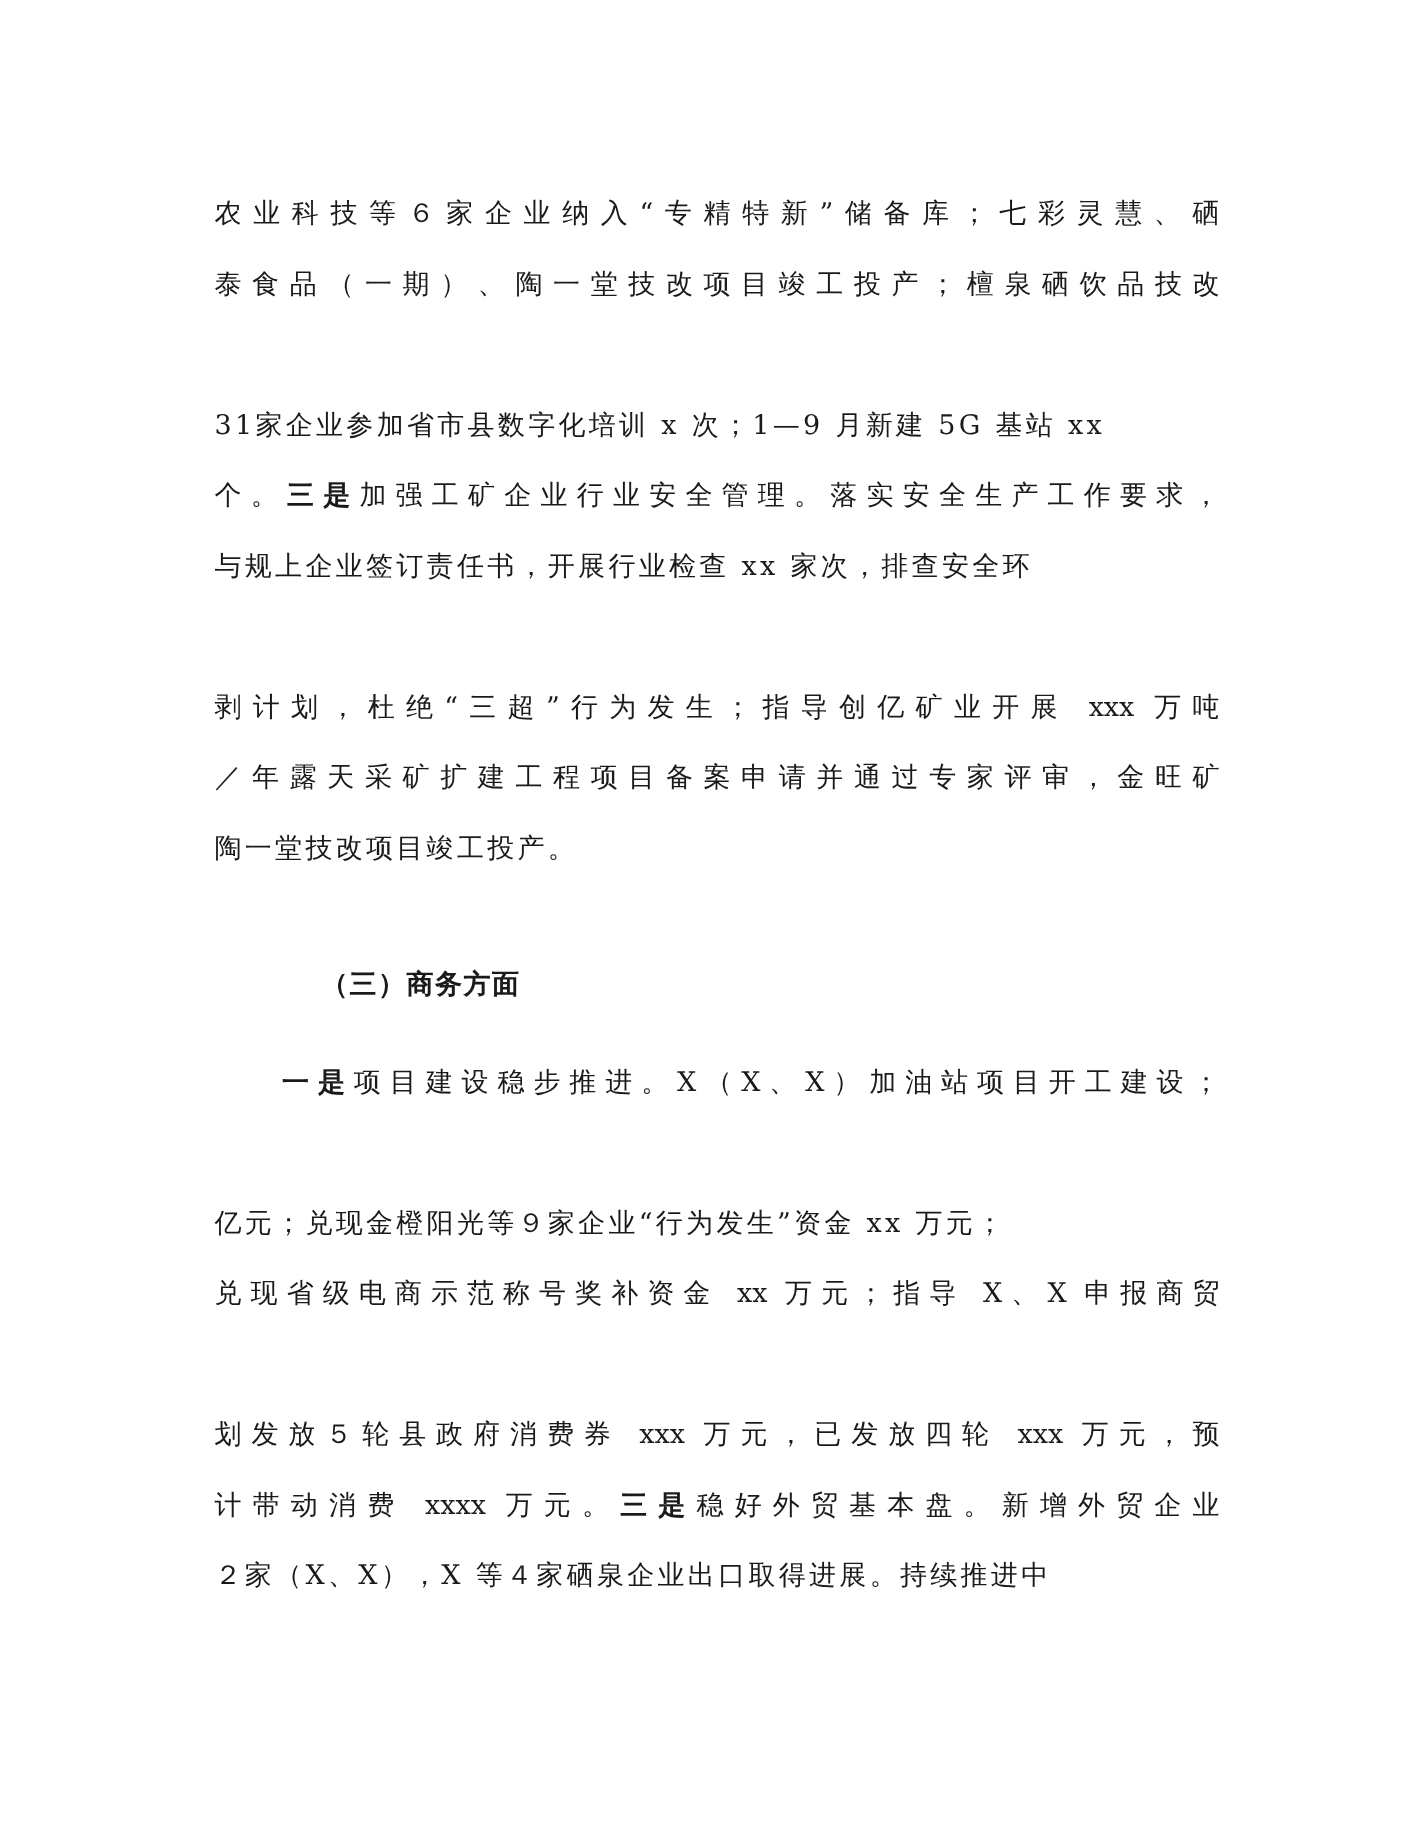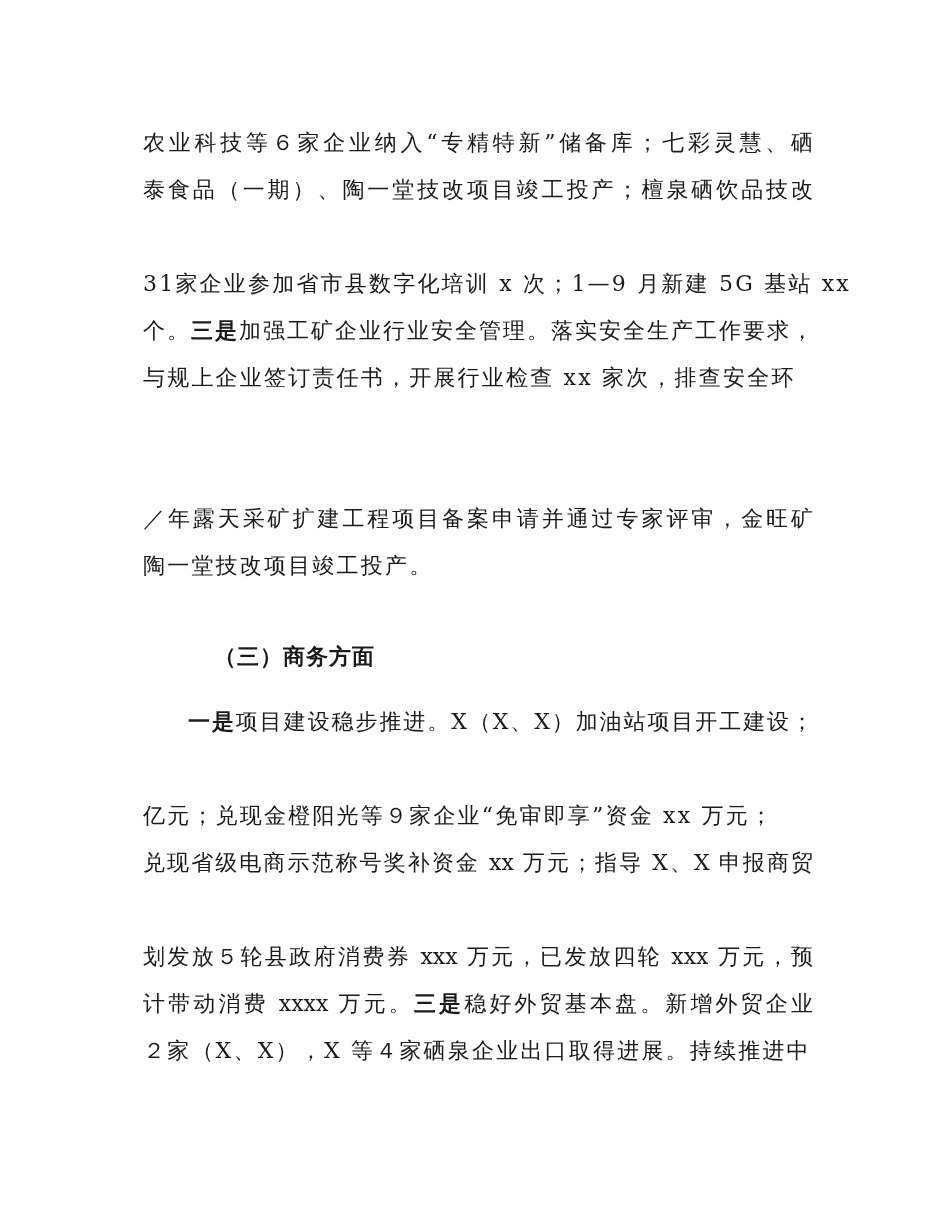--- a/index.html
+++ b/index.html
@@ -1,45 +1,46 @@
 <!DOCTYPE html>
 <html><head>
 <meta charset="utf-8">
 <style>
   html, body { margin: 0; padding: 0; background: #ffffff; }
   body { width: 950px; height: 1230px; position: relative; overflow: hidden;
          font-family: "DejaVu Serif", "Liberation Serif", serif; color: #1a1a1a; }
   .page { position: absolute; left: 0; top: 0; width: 950px; height: 1230px; background: #fff; }
   .line { position: absolute; left: 143px; height: 30px; line-height: 30px;
-          font-size: 22px; white-space: nowrap; letter-spacing: 2.2px; }
+          font-size: 18px; white-space: nowrap; letter-spacing: 2.2px; }
   .line.justify { width: 670px; text-align: justify; text-align-last: justify; letter-spacing: 0; }
   .b { font-family: "DejaVu Sans", "Liberation Sans", sans-serif; font-weight: bold; letter-spacing: 0; }
   .heading { font-family: "DejaVu Sans", "Liberation Sans", sans-serif; font-weight: bold; letter-spacing: 1px; }
 </style>
 </head>
 <body>
 
 <div class="page">
 
   <div class="line justify" style="top:128px">农业科技等６家企业纳入“专精特新”储备库；七彩灵慧、硒</div>
   <div class="line justify" style="top:175px">泰食品（一期）、陶一堂技改项目竣工投产；檀泉硒饮品技改</div>
   <div class="line" style="top:269px">31家企业参加省市县数字化培训 x 次；1—9 月新建 5G 基站 xx</div>
   <div class="line justify" style="top:316px">
     <span>个。</span><span class="b">三是</span><span>加强工矿企业行业安全管理。落实安全生产工作要求，</span>
   </div>
   <div class="line" style="top:363px">与规上企业签订责任书，开展行业检查 xx 家次，排查安全环</div>
+  <div class="line justify" style="top:457px">剥计划，杜绝“三超”行为发生；指导创亿矿业开展 xxx 万吨</div>
   <div class="line justify" style="top:504px">／年露天采矿扩建工程项目备案申请并通过专家评审，金旺矿</div>
   <div class="line" style="top:551px">陶一堂技改项目竣工投产。</div>
 
   <div class="line heading" style="top:642px; left:188px;margin-left:26px;">（三）商务方面</div>
 
   <div class="line" style="top:707px; left:188px; width:625px; text-align:justify; text-align-last:justify; letter-spacing:0;">
     <span class="b">一是</span><span>项目建设稳步推进。X（X、X）加油站项目开工建设；</span>
   </div>
-  <div class="line" style="top:801px">亿元；兑现金橙阳光等９家企业“免审即享”资金 xx 万元；</div>
+  <div class="line" style="top:801px">亿元；兑现金橙阳光等９家企业“行为发生”资金 xx 万元；</div>
   <div class="line justify" style="top:848px">兑现省级电商示范称号奖补资金 xx 万元；指导 X、X 申报商贸</div>
   <div class="line justify" style="top:942px">划发放５轮县政府消费券 xxx 万元，已发放四轮 xxx 万元，预</div>
   <div class="line justify" style="top:989px">
     <span>计带动消费 xxxx 万元。</span><span class="b">三是</span><span>稳好外贸基本盘。新增外贸企业</span>
   </div>
   <div class="line" style="top:1036px">２家（X、X），X 等４家硒泉企业出口取得进展。持续推进中</div>
 
 </div>
 
 </body></html>

